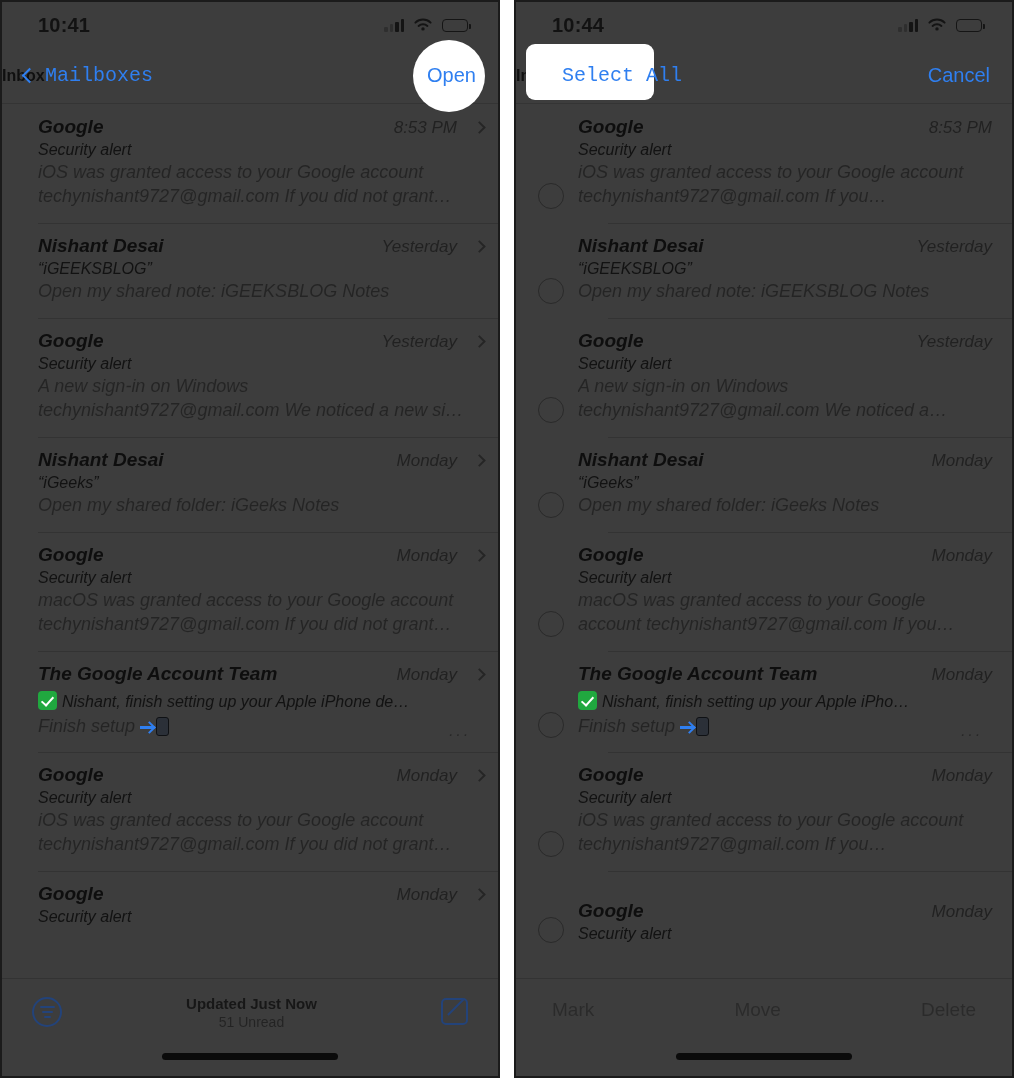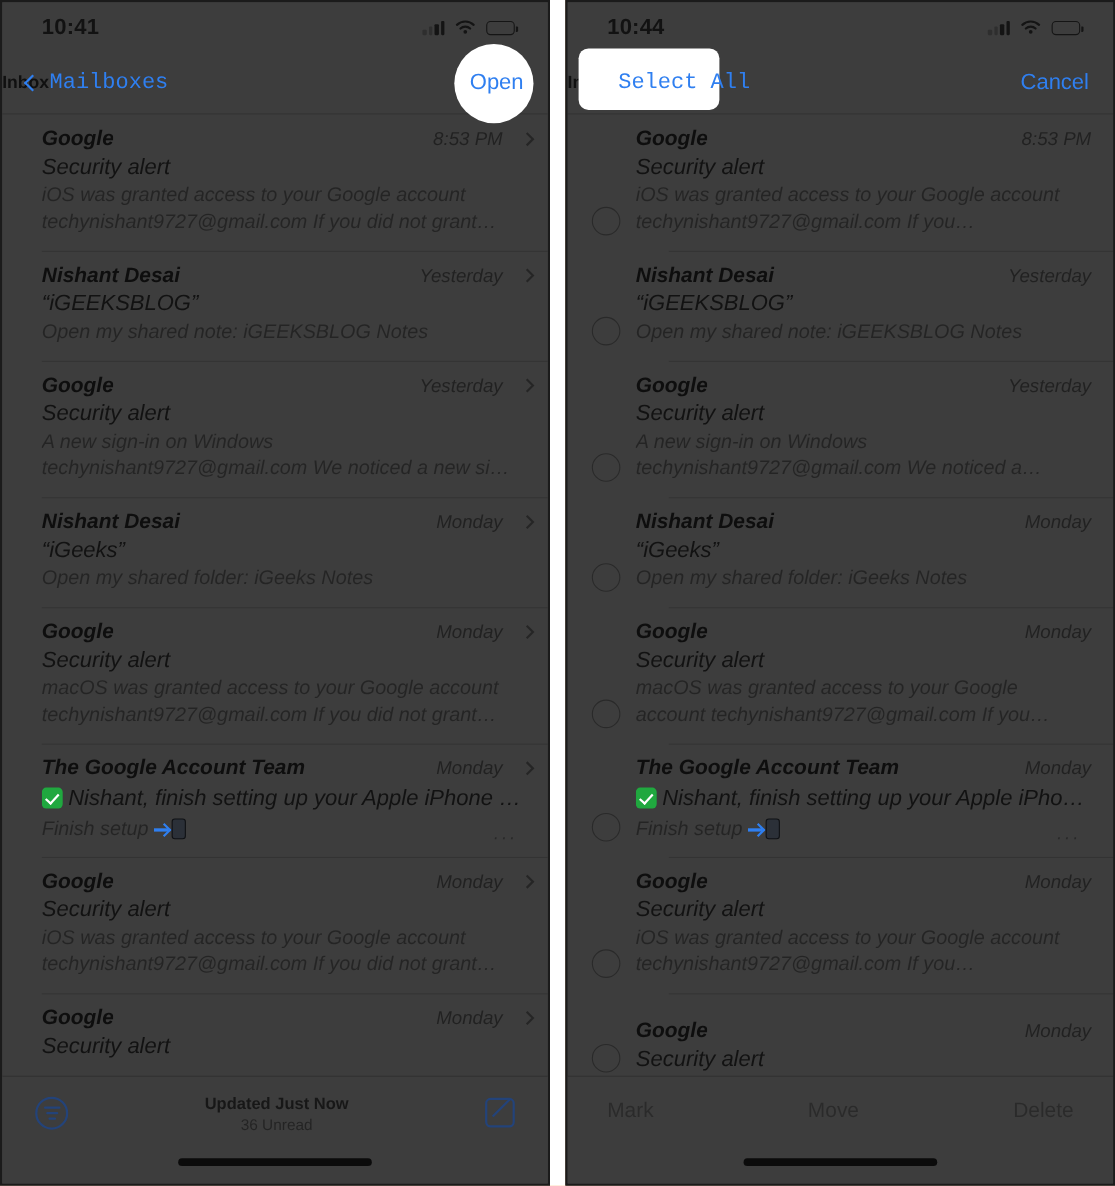--- a/index.html
+++ b/index.html
@@ -193,21 +193,21 @@
   .chev-row {
     flex: 0 0 auto;
     width: 9px; height: 9px;
     border-top: 2.2px solid rgba(0,0,0,.38);
     border-right: 2.2px solid rgba(0,0,0,.38);
     transform: rotate(45deg);
     margin-left: 8px;
     position: relative; top: -1px;
   }
   .subject {
-    font-size: 20px;
+    font-size: 16px;
     color: #121212;
     margin-top: 3px;
     white-space: nowrap;
     overflow: hidden;
     text-overflow: ellipsis;
   }
   .preview {
     font-size: 18px;
     line-height: 1.33;
     color: rgba(0,0,0,.40);
@@ -490,21 +490,21 @@
     </div>
 
     <div class="toolbar">
       <div class="icon-filter">
           <i></i>
           <i></i>
           <i></i>
         </div>
       <div class="tb-center">
         <div class="tb-updated">Updated Just Now</div>
-        <div class="tb-unread">36 Unread</div>
+        <div class="tb-unread">51 Unread</div>
       </div>
       <div class="icon-compose"></div>
       <div class="home-indicator"></div>
     </div>
   </div>
 
   <div class="panel-gap"></div>
 
   <div class="panel panel-right">
     <div class="screen"></div>

